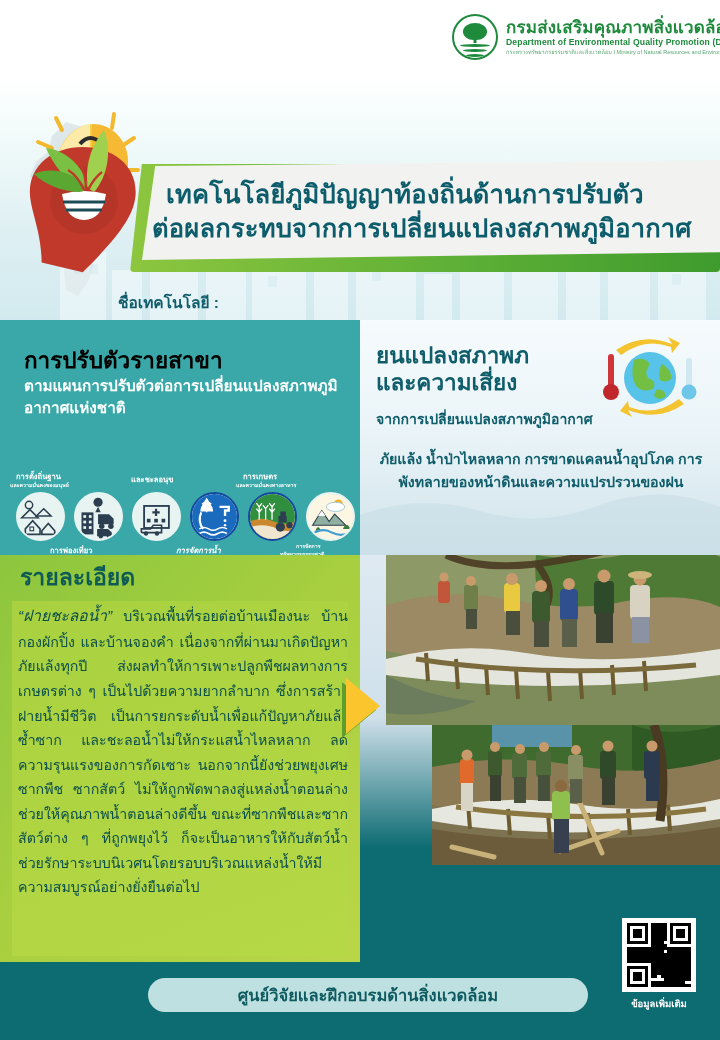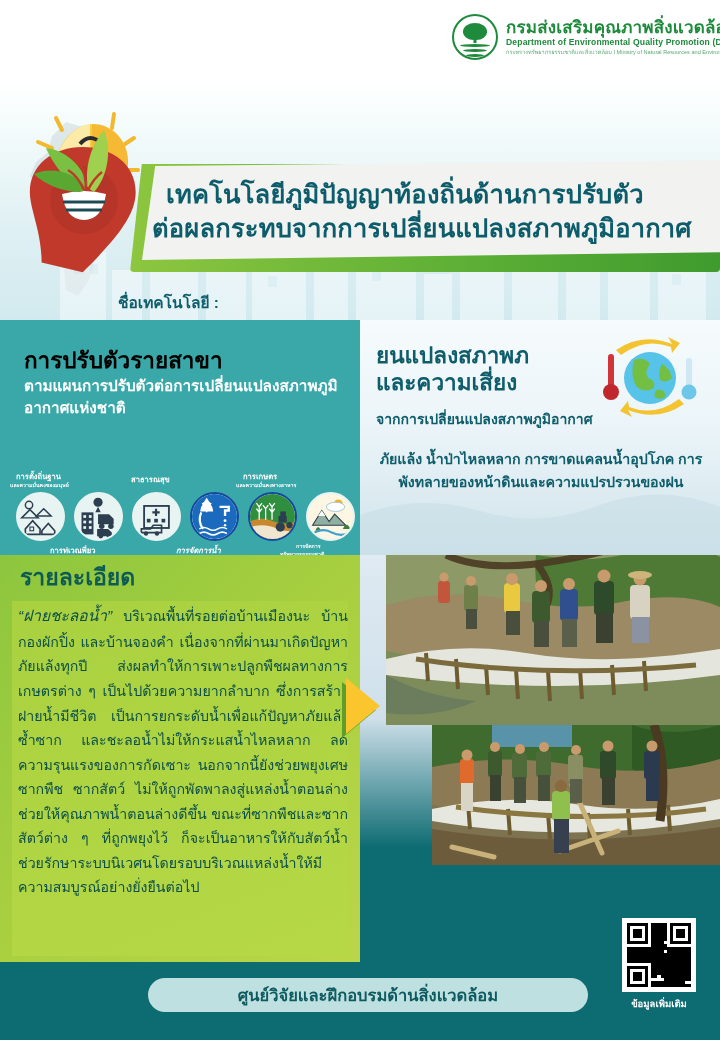--- a/index.html
+++ b/index.html
@@ -204,21 +204,21 @@
 </div>
 
 <div class="panel-left">
   <div class="pl-h1">การปรับตัวรายสาขา</div>
   <div class="pl-h2">ตามแผนการปรับตัวต่อการเปลี่ยนแปลงสภาพภูมิอากาศแห่งชาติ</div>
 
   <div class="icon-row">
 
     <div class="icl" style="left:8px; top:0px;">การตั้งถิ่นฐาน</div>
     <div class="icl tiny" style="left:2px; top:11px;">และความมั่นคงของมนุษย์</div>
-    <div class="icl" style="left:123px; top:3px;">สาธารณสุข</div>
+    <div class="icl" style="left:123px; top:3px;">และชะลอนุข</div>
     <div class="icl" style="left:235px; top:0px;">การเกษตร</div>
     <div class="icl tiny" style="left:228px; top:11px;">และความมั่นคงทางอาหาร</div>
 
     <div class="ic" style="left:8px; top:22px;">
       <svg viewBox="0 0 49 49">
           <circle cx="12" cy="12" r="4" fill="none" stroke="#2c3e50" stroke-width="1.6"></circle>
         <path d="M4 26 l9 -9 l9 9z" fill="none" stroke="#2c3e50" stroke-width="1.6"></path>
         <path d="M20 24 l8 -8 l8 8z" fill="none" stroke="#2c3e50" stroke-width="1.6"></path>
         <path d="M8 38 l8 -9 l8 9 v6 h-16z" fill="none" stroke="#2c3e50" stroke-width="1.8"></path>
         <path d="M26 40 l7 -8 l7 8 v4 h-14z" fill="none" stroke="#2c3e50" stroke-width="1.8"></path>
@@ -303,21 +303,21 @@
         <path d="M5 34 l10 -16 l8 12 l6 -8 l12 12z" fill="#8fb0a0" stroke="#2c3e50" stroke-width="1.2"></path>
         <path d="M15 18 l4 6 h-8z" fill="#ffffff"></path>
         <g fill="#3d7d3a">
             <path d="M8 40 q3 -8 6 0z"></path>
             <path d="M38 38 q4 -9 8 0z"></path>
           </g>
         <path d="M4 44 q12 -8 22 -2 q10 5 20 0" stroke="#3f9fd0" stroke-width="2.4" fill="none"></path>
         </svg>
     </div>
 
-    <div class="icl" style="left:42px; top:74px;">การท่เวณพี่ยว</div>
+    <div class="icl" style="left:42px; top:74px;">การพ่องเที่ยว</div>
     <div class="icl" style="left:168px; top:74px;font-style:italic;">การจัดการน้ำ</div>
     <div class="icl tiny" style="left:288px; top:72px;">การจัดการ</div>
     <div class="icl tiny" style="left:272px; top:80px;">ทรัพยากรธรรมชาติ</div>
   </div>
 </div>
 
 <div class="panel-right">
   <svg style="position:absolute;left:0;bottom:0;width:360px;height:80px;" viewBox="0 0 360 80" preserveAspectRatio="none">
     <path d="M0 40 q60 -22 120 -4 q60 18 120 -6 q60 -22 120 2 v48 h-360z" fill="#c6dce5" opacity=".55"></path>
   </svg>

